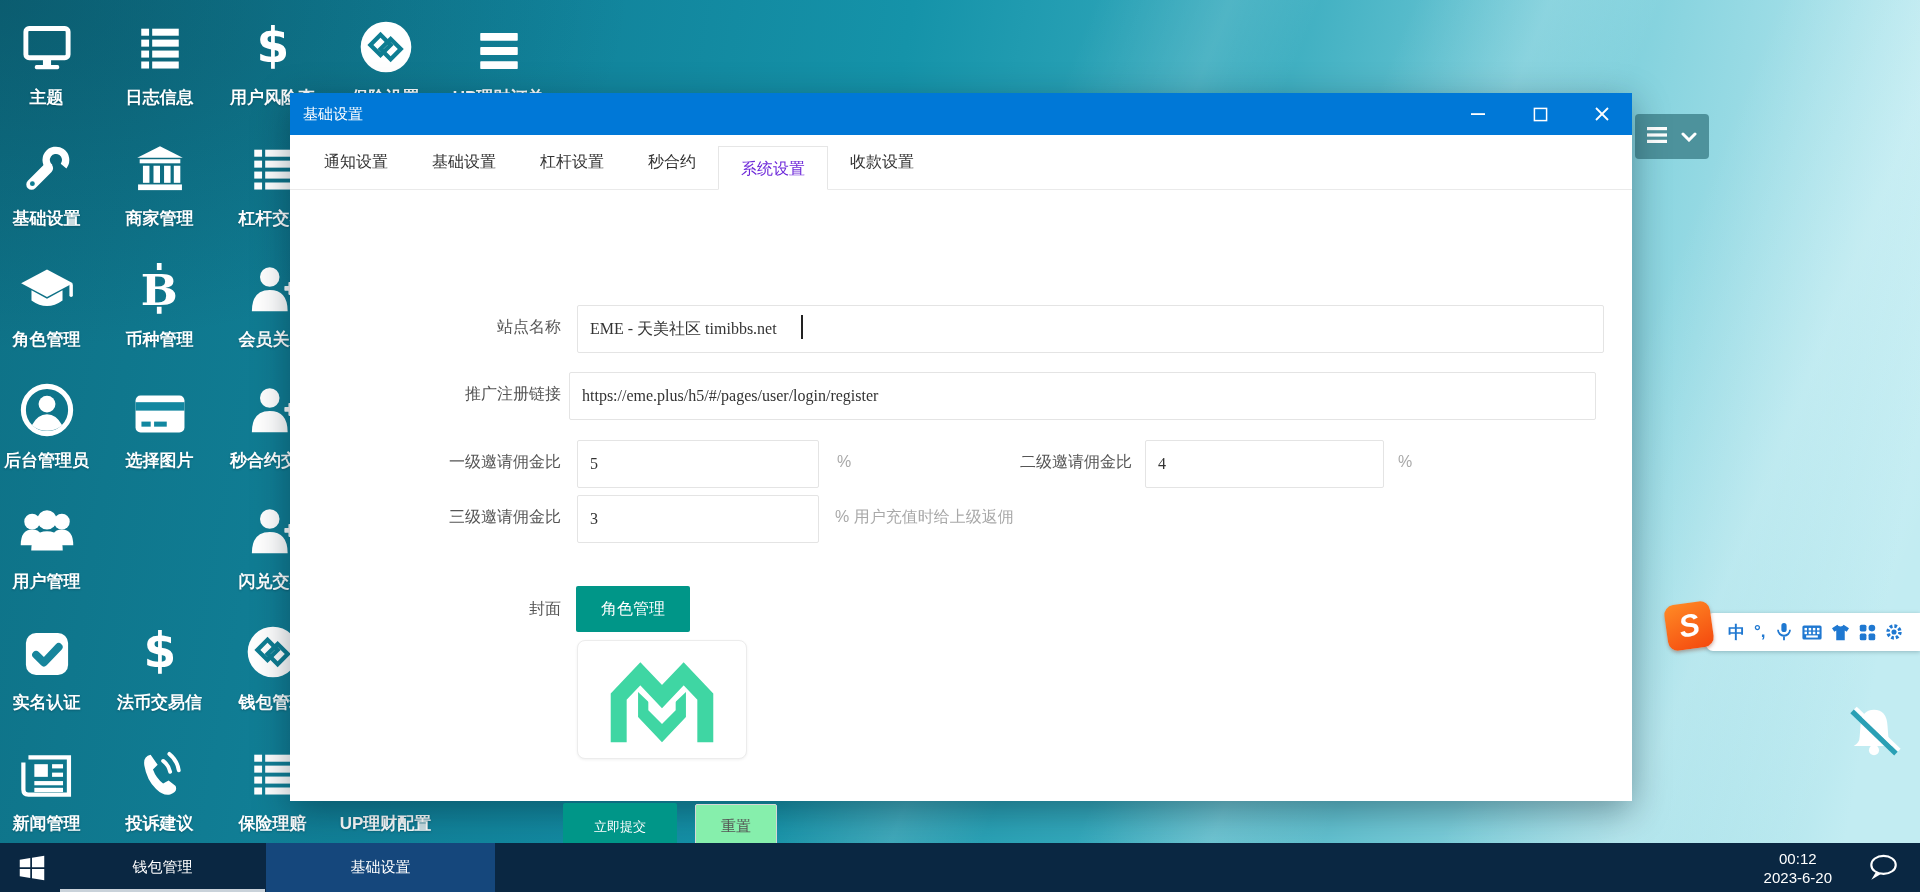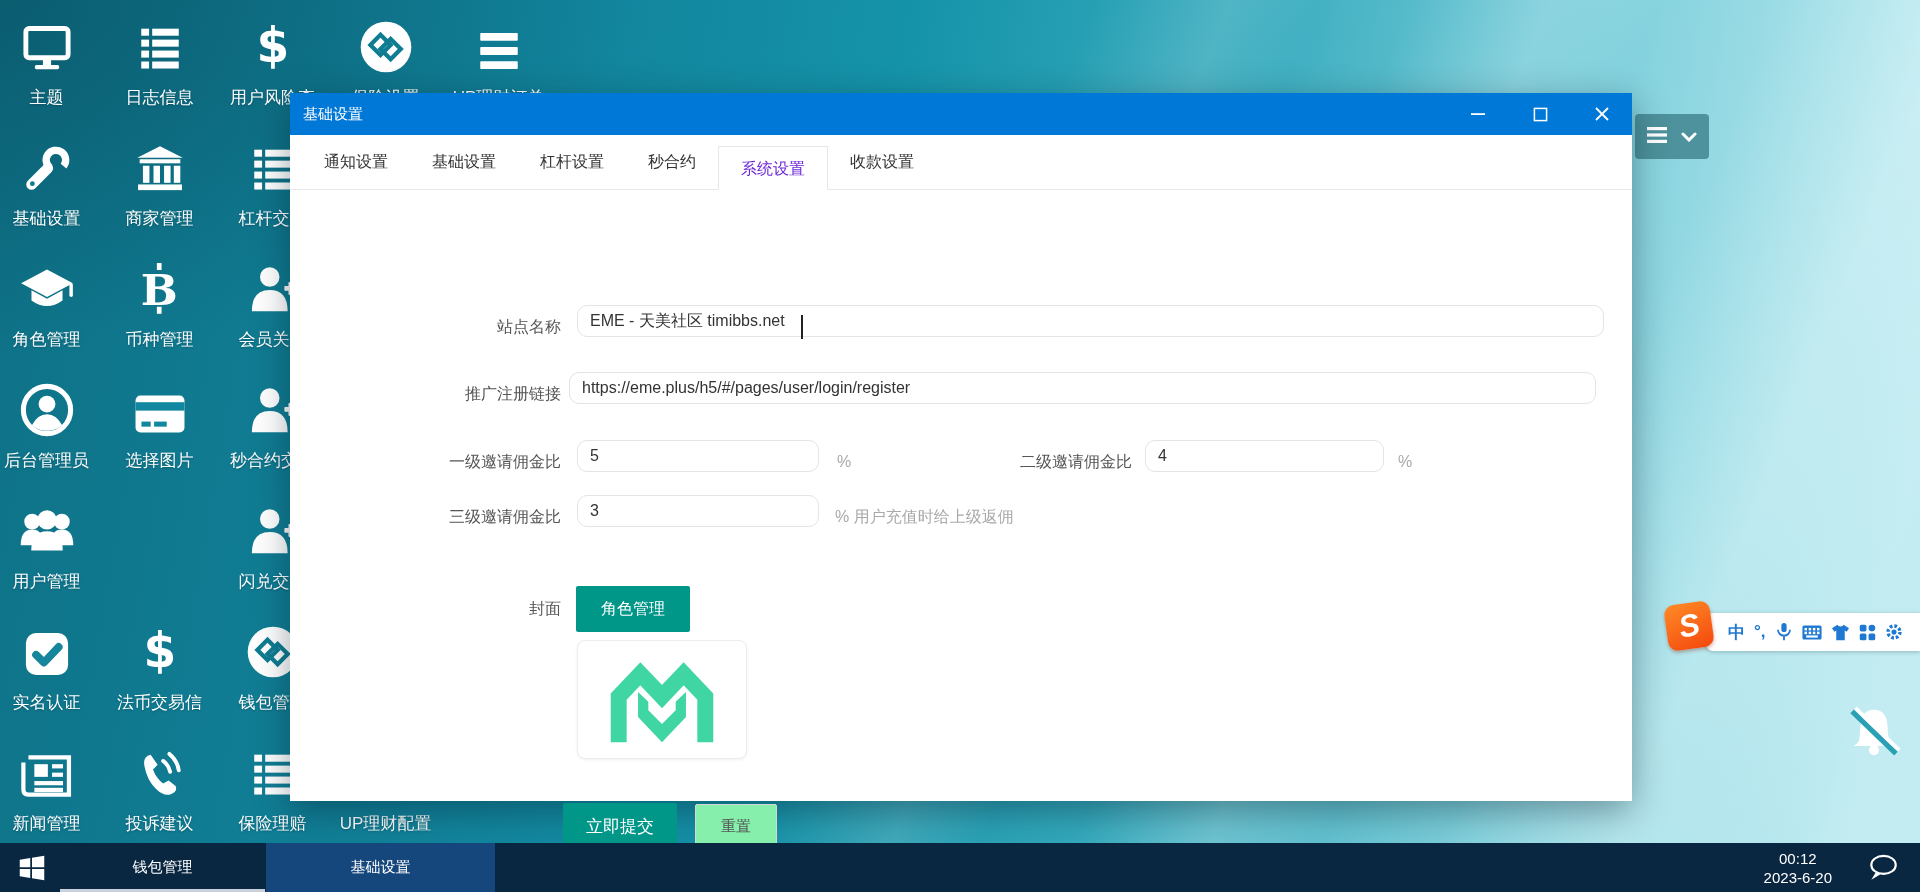--- a/index.html
+++ b/index.html
@@ -21,21 +21,21 @@
   }
 
   
   .icon-grid {
     position:absolute; left:-10px; top:22px;
     display:grid; grid-template-columns:repeat(5,113px); grid-auto-rows:121px;
     justify-items:center; z-index:2;
   }
   .d-item { width:113px; display:flex; flex-direction:column; align-items:center; color:#fff; cursor:default; }
   .d-ico { height:52px; display:flex; align-items:flex-end; justify-content:center; }
-  .d-lbl { margin-top:12px; font-size:17px; white-space:nowrap; text-shadow:0 1px 2px rgba(0,40,55,.35); }
+  .d-lbl { margin-top:12px; font-size:17px; white-space:nowrap; text-shadow:0 1px 2px rgba(0,40,55,.35);font-weight:bold; }
 
   
   .modal {
     position:absolute; left:290px; top:93px; width:1342px; height:708px;
     background:#fff; z-index:10; box-shadow:0 10px 34px rgba(0,20,35,.38);
   }
   .m-head { height:42px; background:#0078d7; display:flex; align-items:center; color:#fff; }
   .m-title { font-size:15px; padding-left:13px; }
   .m-ctrls { margin-left:auto; display:flex; align-items:center; gap:38px; padding-right:18px; height:100%; }
   .m-ctrl { width:24px; height:24px; display:flex; align-items:center; justify-content:center; cursor:pointer; }
@@ -44,23 +44,23 @@
   .tab { padding:0 22px; font-size:16px; color:#333; line-height:54px; cursor:pointer; white-space:nowrap; }
   .tab.active {
     align-self:flex-end; height:44px; line-height:43px; background:#fff;
     border:1px solid #e6e6e6; border-bottom:1px solid #fff; margin-bottom:-1px; color:#6d28d9;
   }
 
   .m-body { position:relative; height:610px; background:#fff; }
   .frow { position:absolute; left:0; right:20px; height:44px; }
   .f-label { position:absolute; left:0; top:0; width:271px; text-align:right; font-size:16px; color:#555; line-height:44px; white-space:nowrap; }
   .f-input {
-    position:absolute; top:0; height:32px; border:1px solid #e4e4e4; border-radius:10px;
+    position:absolute; top:0; height:48px; border:1px solid #e4e4e4; border-radius:2px;
     font-size:16px; color:#333; padding:0 12px; outline:none; background:#fff;
-    font-family:Liberation Sans, sans-serif;
+    font-family:Liberation Serif, serif;
   }
   .f-suffix { position:absolute; top:0; line-height:44px; font-size:16px; color:#a9a9a9; white-space:nowrap; }
   .caret { position:absolute; width:1.5px; background:#222; }
 
   .btn-teal { background:#009688; color:#fff; border:none; border-radius:2px; font-size:16px; cursor:pointer;
               font-family:inherit; }
   .btn-plain { background:#86efac; color:#555; border:1px solid #d6d6d6; border-radius:2px; font-size:15px; cursor:pointer;
                font-family:inherit; }
   .cover-card {
     position:absolute; left:287px; top:450px; width:170px; height:119px; background:#fff;
@@ -524,21 +524,21 @@
       </div>
 
       <div class="cover-card">
         <svg width="136" height="98" viewBox="0 0 100 86">
           <path d="M12 80 V40 L31 20 L50 40 L69 20 L88 40 V80" fill="none" stroke="#3fd6a3" stroke-width="14"></path>
           <polygon points="29,36 50,56 71,36 71,58 50,80 29,58" fill="#3fd6a3"></polygon>
           <polygon points="38,42 50,53 62,42 62,52 50,64 38,52" fill="#fff"></polygon>
         </svg>
       </div>
 
-      <button class="btn-teal" style="position:absolute; left:273px; top:613px; width:114px; height:47px; font-size:17px">立即提交</button>
+      <button class="btn-teal" style="position:absolute; left:273px; top:613px; width:114px; height:47px; font-size:13px">立即提交</button>
       <button class="btn-plain" style="position:absolute; left:405px; top:614px; width:82px; height:45px">重置</button>
     </div>
   </div>
 
   <div class="taskbar">
     <span class="tb-start">
       <svg width="28" height="28" viewBox="0 0 64 64" fill="#fff">
           <path d="M4 13 L28 9 V30 H4 Z"></path>
           <path d="M32 8.5 L60 4 V30 H32 Z"></path>
           <path d="M4 34 H28 V55 L4 51 Z"></path>

